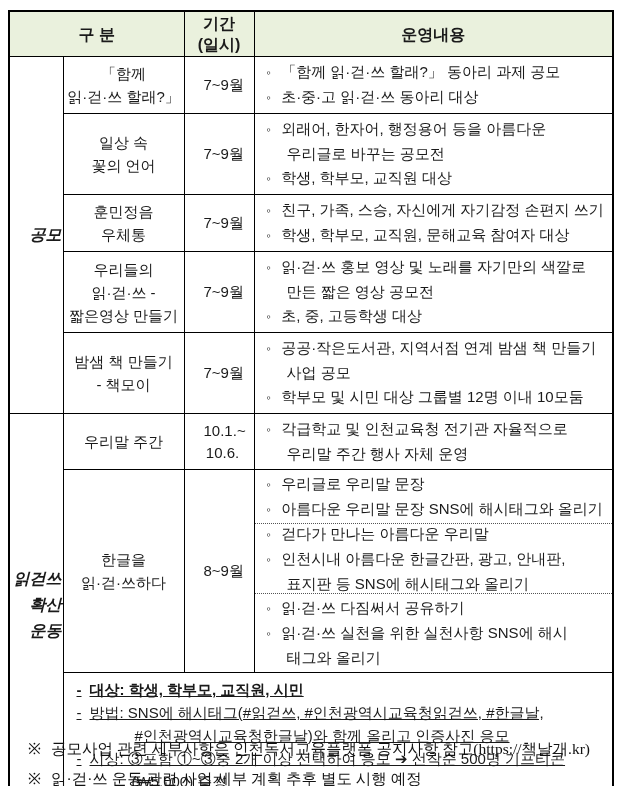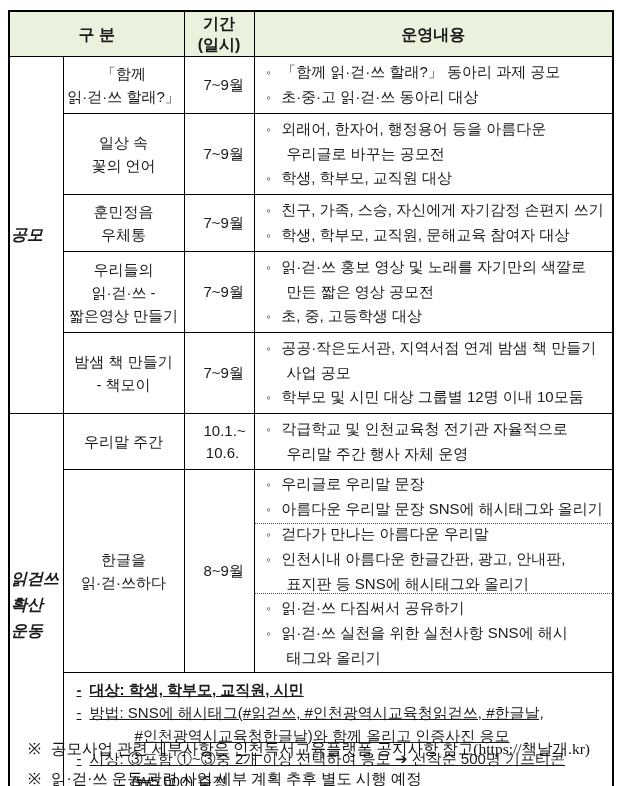--- a/index.html
+++ b/index.html
@@ -30,21 +30,21 @@
     background: #EAF1DD;
     font-weight: bold;
     font-size: 16px;
     text-align: center;
     line-height: 21px;
     white-space: pre-line;
     height: 43px;
   }
   
   td.sec {
-    text-align: left;
+    text-align: right;
     font-weight: bold;
     font-style: italic;
     font-size: 16px;
     line-height: 26px;
     white-space: pre-line;
   }
   
   td.ttl {
     text-align: center;
     line-height: 23px;

